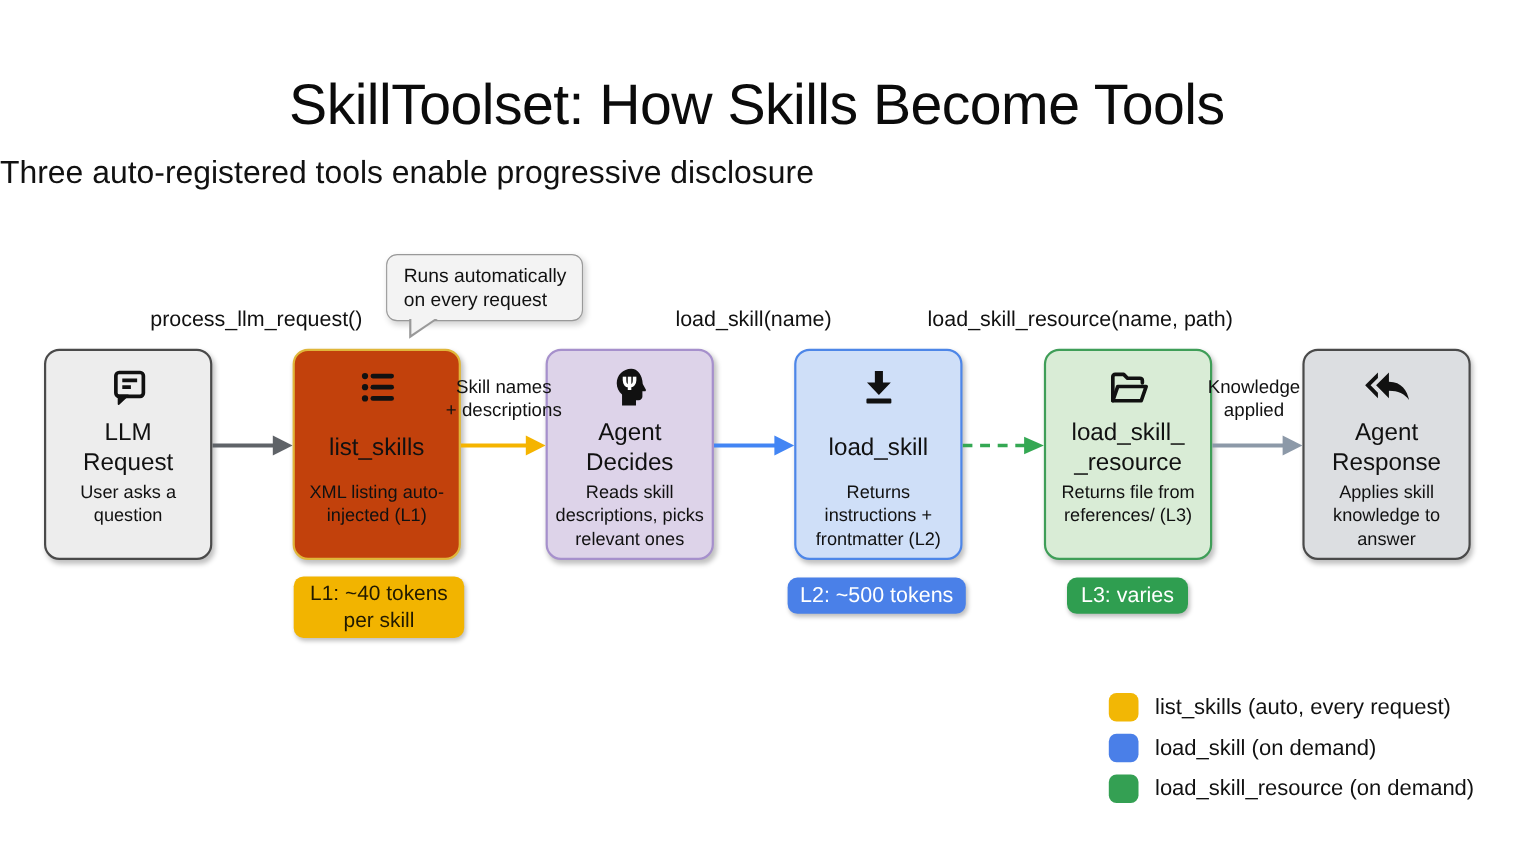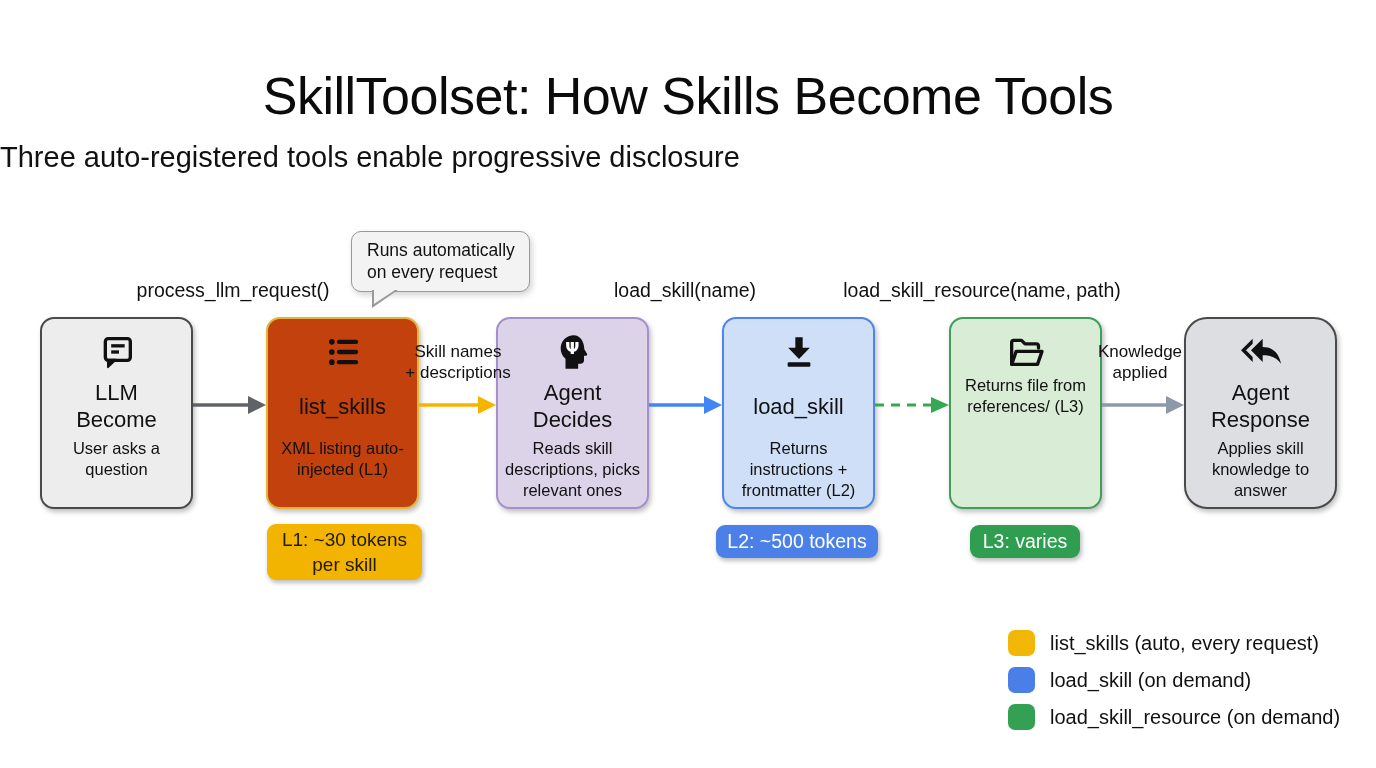--- a/index.html
+++ b/index.html
@@ -22,21 +22,21 @@
     box-shadow:2px 3px 6px rgba(0,0,0,.18);z-index:3;}
   .callout::before{content:"";position:absolute;left:20px;bottom:-17px;width:0;height:0;
     border-top:18px solid #999;border-right:26px solid transparent;}
   .callout::after{content:"";position:absolute;left:22px;bottom:-13px;width:0;height:0;
     border-top:14px solid #f3f3f3;border-right:21px solid transparent;}
 
   .node{position:absolute;top:317px;width:153px;height:192px;box-sizing:border-box;
     border:2px solid #444;border-radius:14px;display:flex;flex-direction:column;align-items:center;
     padding-top:13px;box-shadow:2px 3px 5px rgba(0,0,0,.25);}
   #node1{left:40px;} #node2{left:266px;} #node3{left:496px;}
-  #node4{left:722px;} #node5{left:949px;} #node6{left:1184px;border-radius:23px;}
+  #node4{left:722px;} #node5{left:949px;} #node6{left:1184px;}
   .node-icon{width:40px;height:40px;flex:0 0 auto;}
   .node-title{height:58px;display:flex;align-items:center;justify-content:center;text-align:center;
     font-size:22px;line-height:27px;max-width:122px;margin-top:5px;}
   .node-desc{margin-top:3px;font-size:16.5px;line-height:21px;text-align:center;max-width:140px;}
 
   .arrow{position:absolute;top:393px;height:24px;}
   #arrow1{left:193px;} #arrow2{left:419px;} #arrow3{left:649px;}
   #arrow4{left:875px;} #arrow5{left:1102px;}
 
   .arrow-label{position:absolute;top:341px;font-size:17px;line-height:21px;
@@ -70,21 +70,21 @@
   <div class="callout">Runs automatically
 on every request</div>
 
   <div class="node" id="node1" style="background-color: rgb(237, 237, 237); border-color: rgb(74, 74, 74);">
     <svg class="node-icon" viewBox="0 0 24 24">
       <rect x="5" y="4" width="15" height="13" rx="1.8" fill="none" stroke="#111" stroke-width="2"></rect>
       <path d="M6.5 16.5 L6.5 21.2 L11.6 16.5 Z" fill="#111" stroke="#111" stroke-width="1" stroke-linejoin="round"></path>
       <line x1="8.5" y1="8.3" x2="16.6" y2="8.3" stroke="#111" stroke-width="2"></line>
       <line x1="8.5" y1="12" x2="13.2" y2="12" stroke="#111" stroke-width="2"></line>
     </svg>
-    <div class="node-title">LLM Become</div>
+    <div class="node-title">LLM Request</div>
     <div class="node-desc">User asks a question</div>
   </div>
 
   <div class="node" id="node2" style="background-color: #c2410c; border-color: rgb(224, 182, 58);">
     <svg class="node-icon" viewBox="0 0 24 24">
       <circle cx="5.3" cy="5.9" r="1.7" fill="#111"></circle>
       <circle cx="5.3" cy="12" r="1.7" fill="#111"></circle>
       <circle cx="5.3" cy="18.1" r="1.7" fill="#111"></circle>
       <line x1="9.6" y1="5.9" x2="19.8" y2="5.9" stroke="#111" stroke-width="2.6" stroke-linecap="round"></line>
       <line x1="9.6" y1="12" x2="19.8" y2="12" stroke="#111" stroke-width="2.6" stroke-linecap="round"></line>
@@ -110,20 +110,21 @@
     </svg>
     <div class="node-title">load_skill</div>
     <div class="node-desc">Returns instructions + frontmatter (L2)</div>
   </div>
 
   <div class="node" id="node5" style="background-color: rgb(217, 236, 214); border-color: rgb(63, 158, 88);">
     <svg class="node-icon" viewBox="0 0 24 24">
       <path d="M3.4 19.4V6.3c0-.72.58-1.3 1.3-1.3h4.6l2.1 2.1h6.8c.72 0 1.3.58 1.3 1.3v1.2" fill="none" stroke="#111" stroke-width="2" stroke-linecap="round" stroke-linejoin="round"></path>
       <path d="M3.4 19.4l2.7-7.8h15.5l-2.7 7.8H3.4z" fill="none" stroke="#111" stroke-width="2" stroke-linejoin="round"></path>
     </svg>
+    <div class="node-title">load_skill_ _resource</div>
     <div class="node-desc">Returns file from references/ (L3)</div>
   </div>
 
   <div class="node" id="node6" style="background-color: rgb(220, 222, 225); border-color: rgb(74, 74, 74);">
     <svg class="node-icon" viewBox="0 0 24 24">
       <path d="M7 8V5l-7 7 7 7v-3l-4-4 4-4zm6 1V5l-7 7 7 7v-4.1c5 0 8.5 1.6 11 5.1-1-5-4-10-11-10z" fill="#111" transform="translate(0,-1)"></path>
     </svg>
     <div class="node-title">Agent Response</div>
     <div class="node-desc">Applies skill knowledge to answer</div>
   </div>
@@ -147,21 +148,21 @@
   <svg class="arrow" id="arrow5" width="82" height="24">
     <line x1="0" y1="12" x2="66" y2="12" stroke-width="3.6" stroke="#8c99a8"></line>
     <polygon points="64,3 82,12 64,21" fill="#8c99a8"></polygon>
   </svg>
 
   <div class="arrow-label" id="arrow-label-5">Knowledge
 applied</div>
   <div class="arrow-label" id="arrow-label-2">Skill names
 + descriptions</div>
 
-  <div class="badge" id="badge-l1" style="background-color: rgb(242, 180, 0); color: rgb(34, 26, 0);">L1: ~30 tokens
+  <div class="badge" id="badge-l1" style="background-color: rgb(242, 180, 0); color: rgb(34, 26, 0);">L1: ~40 tokens
 per skill</div>
   <div class="badge" id="badge-l2" style="background-color: rgb(74, 128, 232); color: rgb(255, 255, 255);">L2: ~500 tokens</div>
   <div class="badge" id="badge-l3" style="background-color: rgb(47, 158, 80); color: rgb(255, 255, 255);">L3: varies</div>
 
   <div class="legend">
     <div class="legend-row">
       <div class="legend-swatch" style="background-color: rgb(242, 183, 5);"></div>
       <div class="legend-label">list_skills (auto, every request)</div>
     </div>
     <div class="legend-row">

